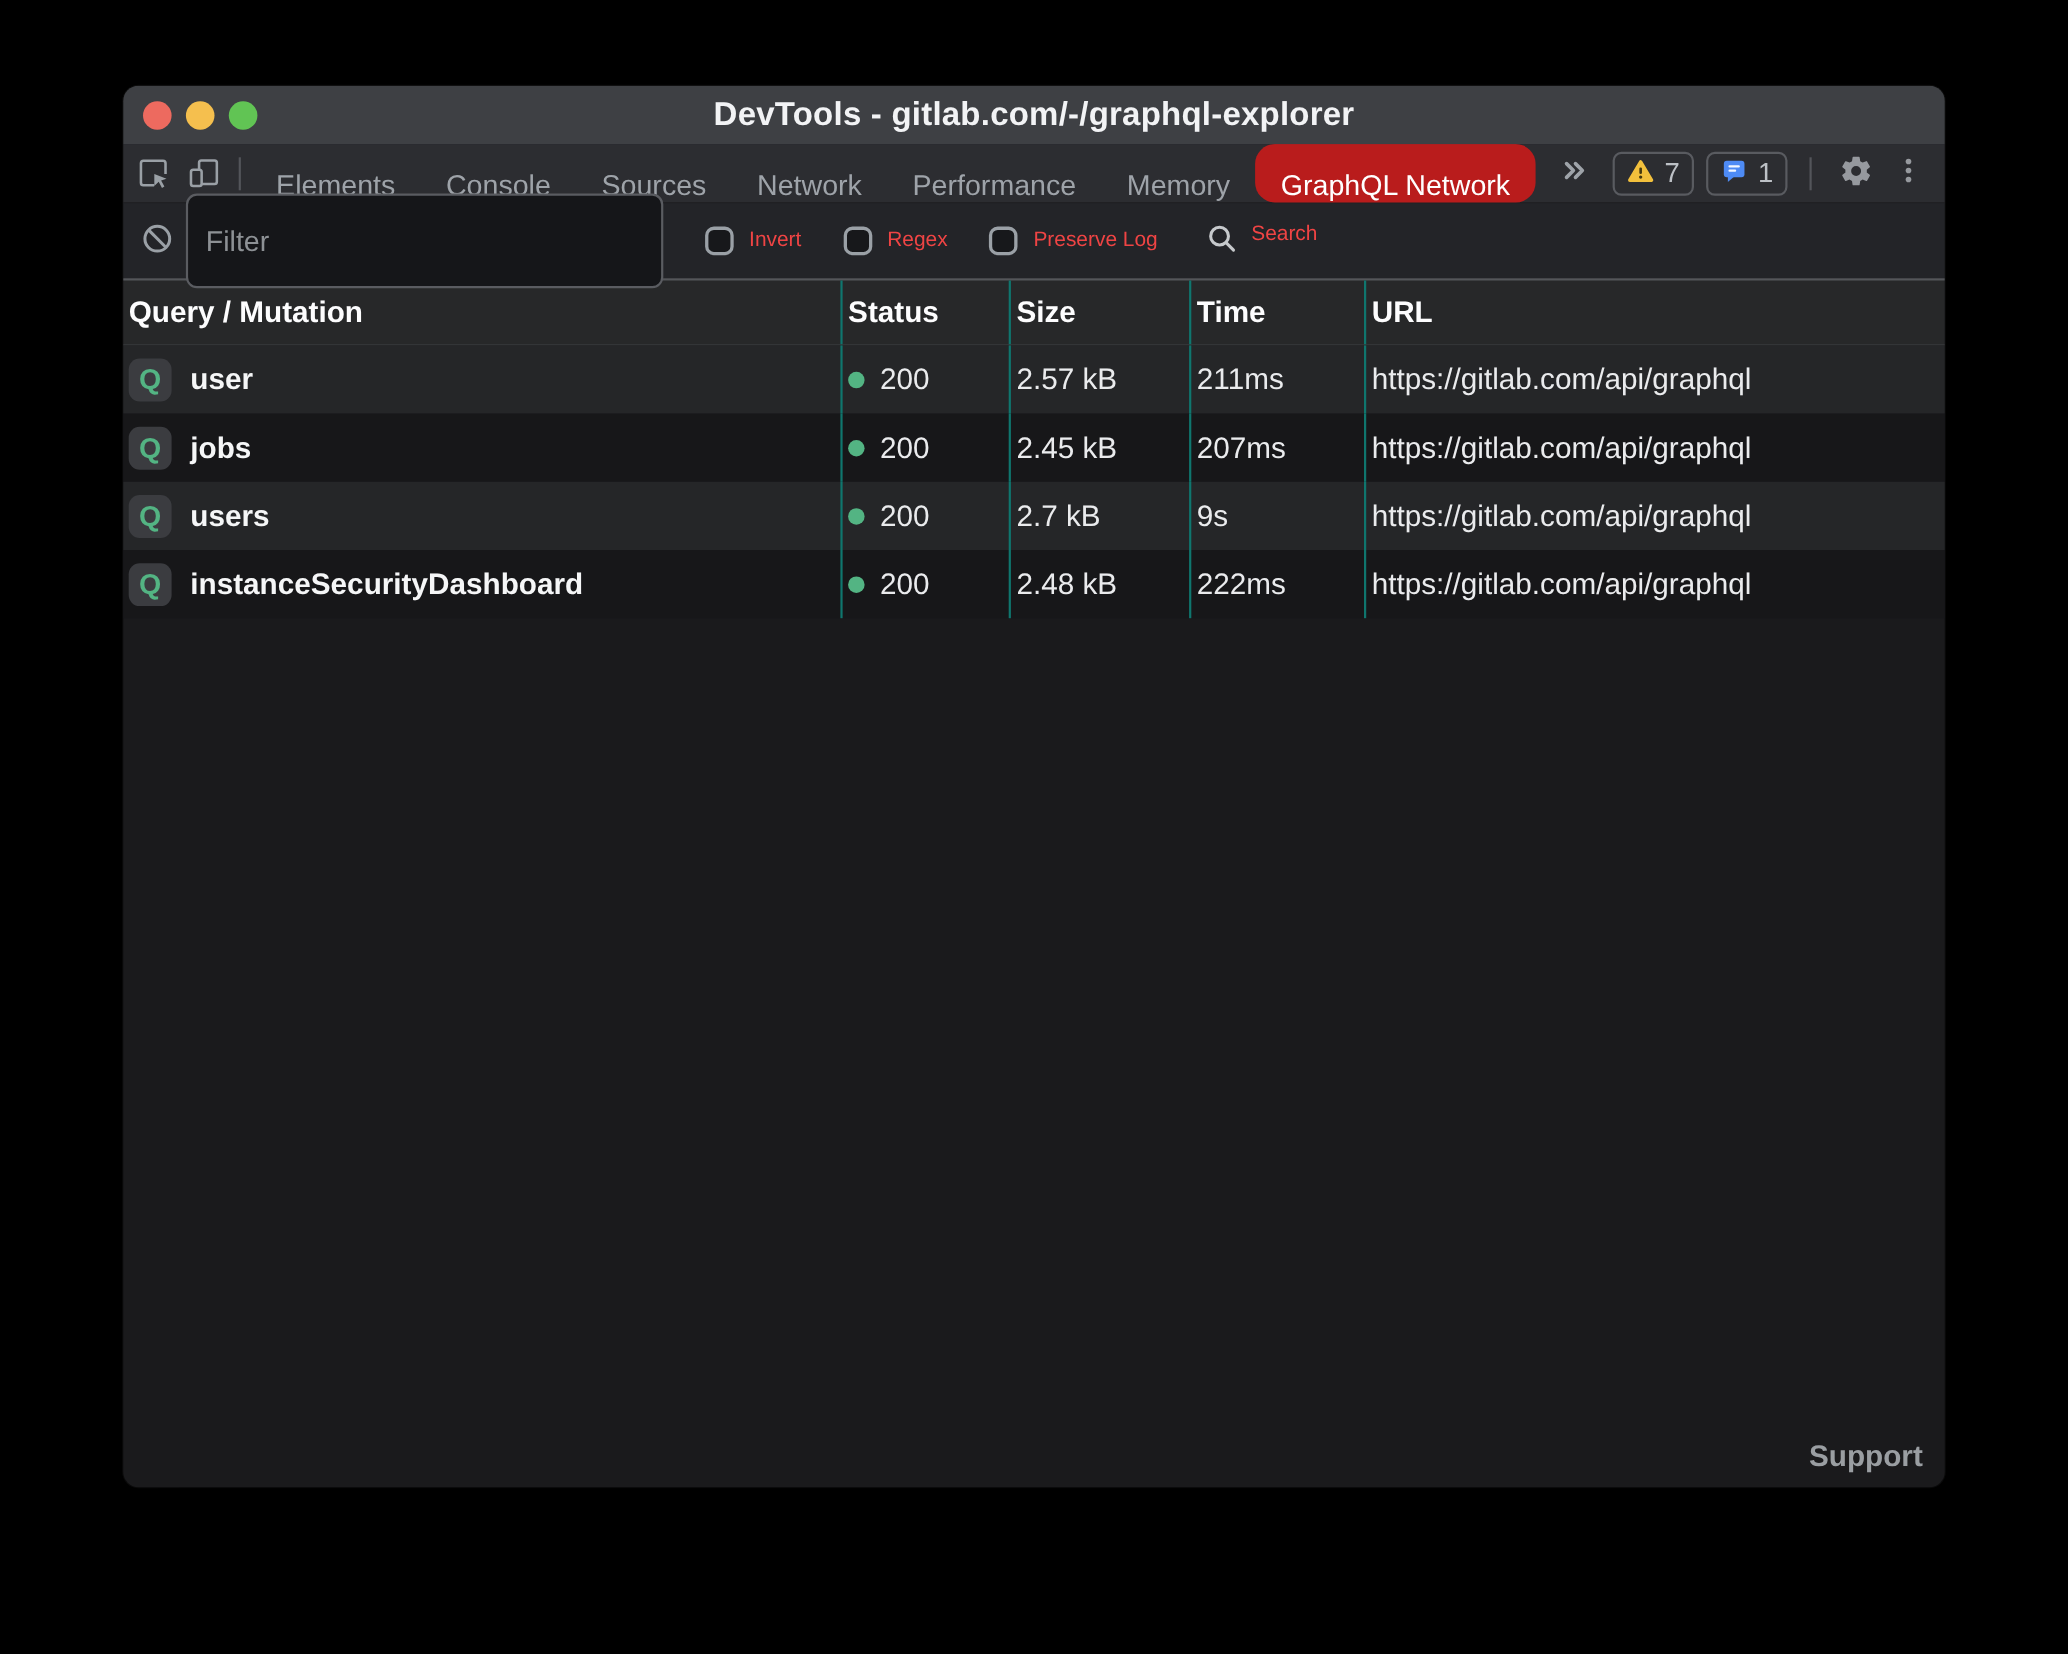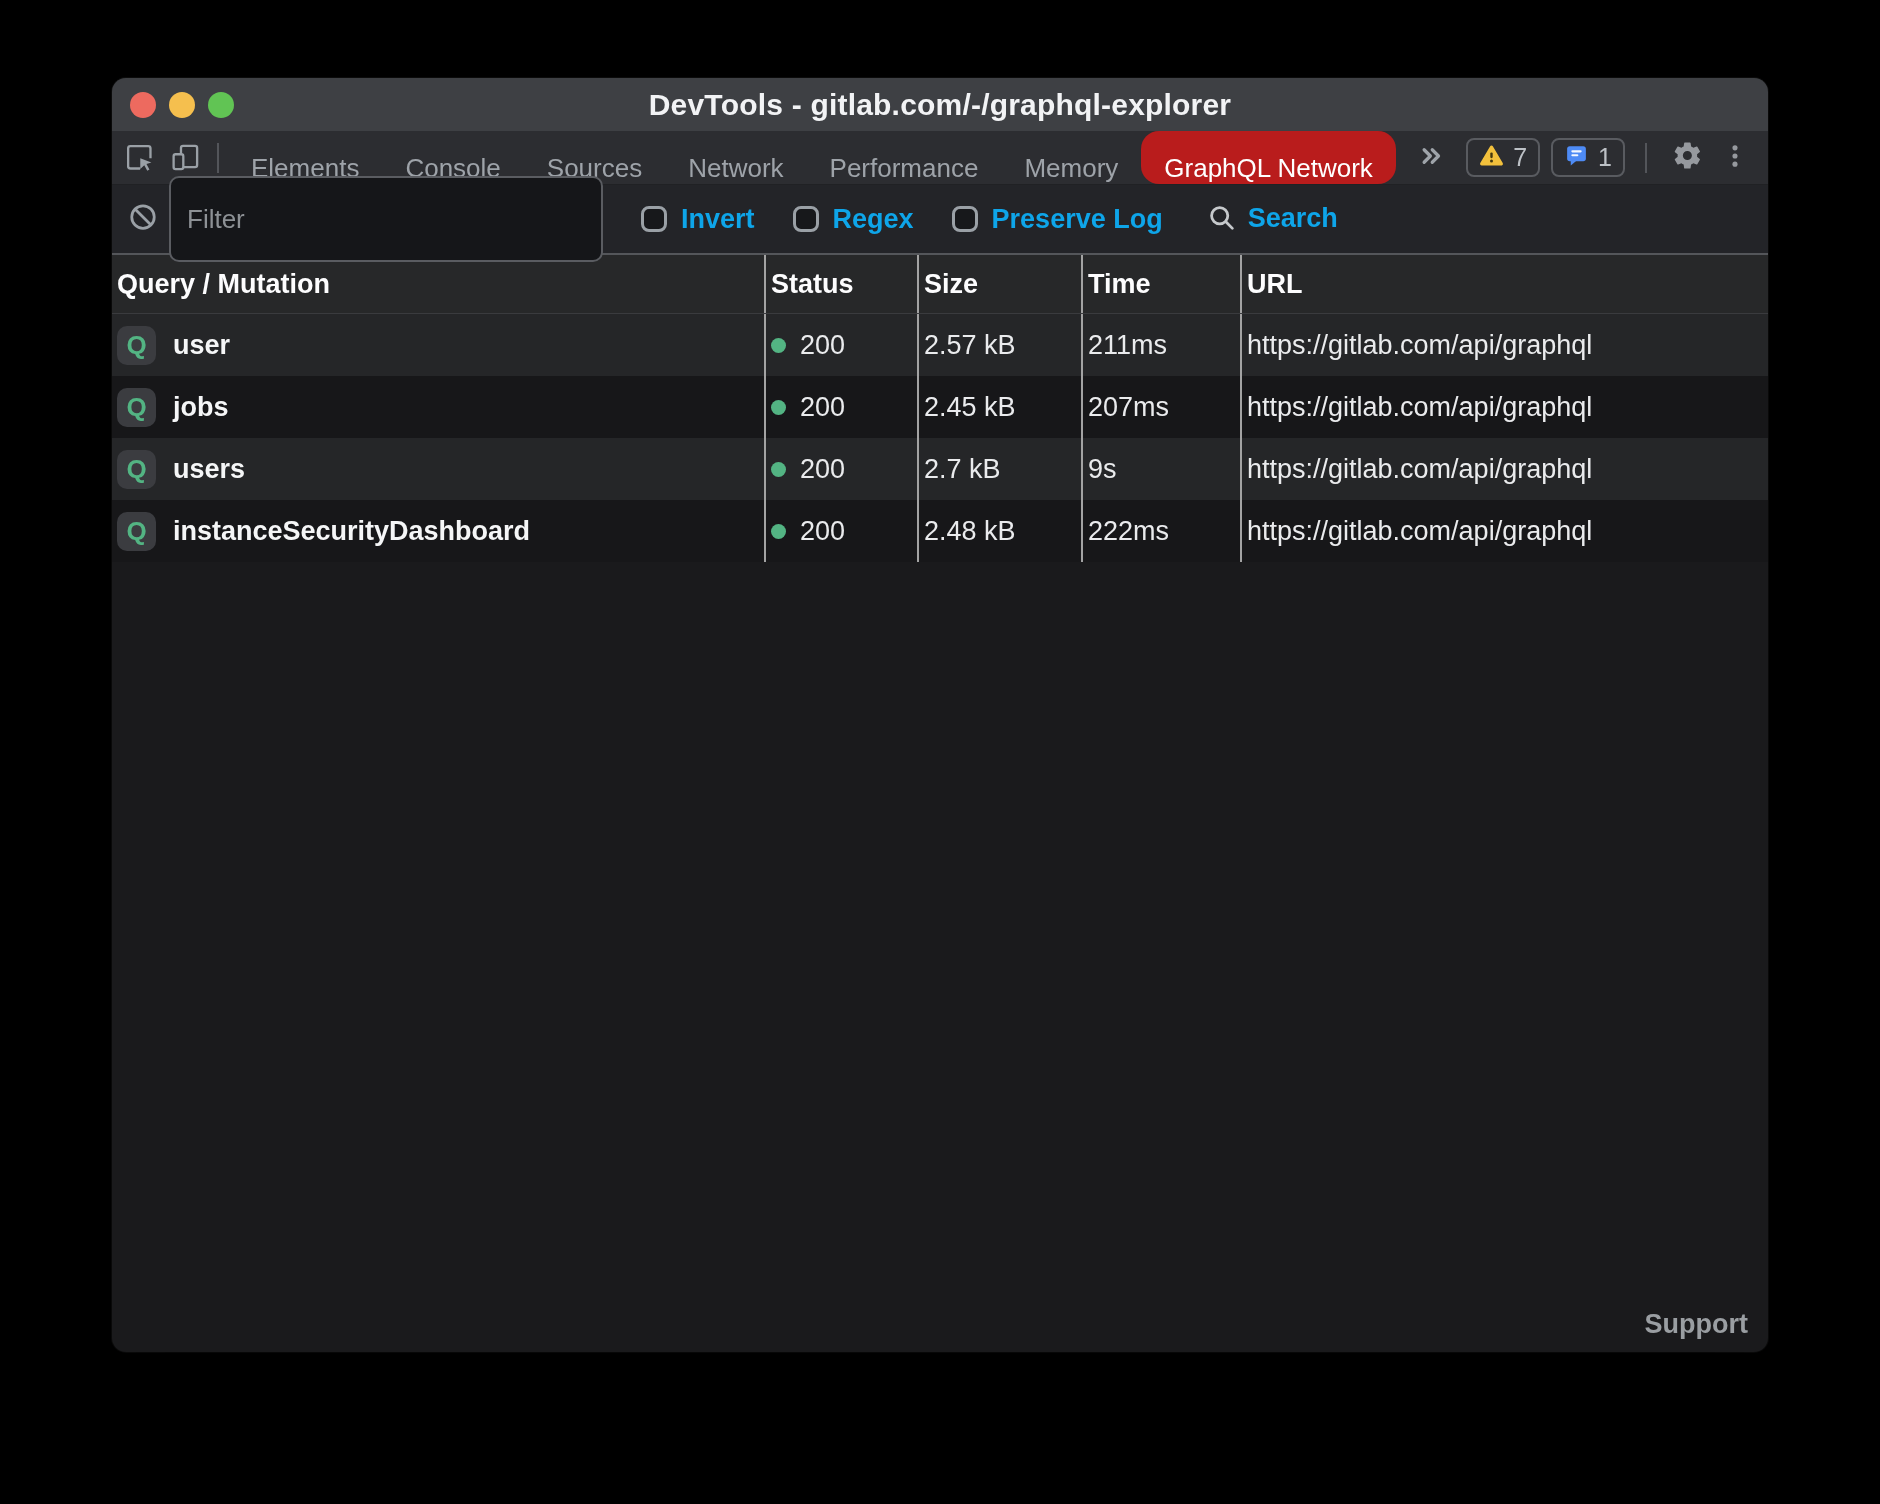--- a/index.html
+++ b/index.html
@@ -41,30 +41,30 @@
              padding-left:16px;border-top:1px solid #202124;}
   .block-icon{color:#9aa0a6;display:flex;align-items:center;}
   .filter-input{margin-left:11px;width:398px;height:46px;background:#151619;
                 border:2px solid #5a5c61;border-radius:10px;color:#e8eaed;
                 font-size:26px;font-family:"Liberation Sans",sans-serif;
                 padding:18px 16px;outline:none;}
   .filter-input::placeholder{color:#8d9195;}
   .chk-group{display:flex;align-items:center;gap:14px;margin-left:38px;}
   .checkbox{width:26px;height:26px;border:3px solid #9aa0a6;border-radius:8px;
             background:#17181b;box-sizing:border-box;}
-  .chk-label{font-size:27px;font-weight:700;color:#0ea5e9;white-space:nowrap;}
+  .chk-label{font-size:19px;font-weight:400;color:#ef4444;white-space:nowrap;}
   .search-group{display:flex;align-items:flex-start;gap:12px;margin-left:44px;color:#c6c9cc;}
 
   
   .grid{display:grid;grid-template-columns:652px 153px 164px 159px 1fr;}
   .thead{height:58px;background:#272829;border-top:2px solid #54565a;
          border-bottom:1px solid #3a3b3e;align-items:center;
          font-size:27px;font-weight:bold;color:#fdfdfe;}
   .c{height:100%;display:flex;align-items:center;padding-left:5px;box-sizing:border-box;}
-  .c.bordered{border-left:2px solid #a3a3a3;}
+  .c.bordered{border-left:2px solid #0f766e;}
   .row{height:62px;font-size:27px;color:#eaebed;}
   .row.odd{background:#252628;}
   .row.even{background:#171719;}
   .name-cell{gap:17px;}
   .q-badge{width:39px;height:39px;border-radius:10px;background:#3b3c40;flex:0 0 auto;
            display:flex;align-items:center;justify-content:center;
            font-size:26px;font-weight:bold;color:var(--accent-green,#53b483);}
   .req-name{font-weight:bold;color:#f5f6f7;white-space:nowrap;}
   .status-cell{gap:14px;}
   .dot{width:15px;height:15px;border-radius:50%;background:var(--accent-green,#53b483);flex:0 0 auto;}

